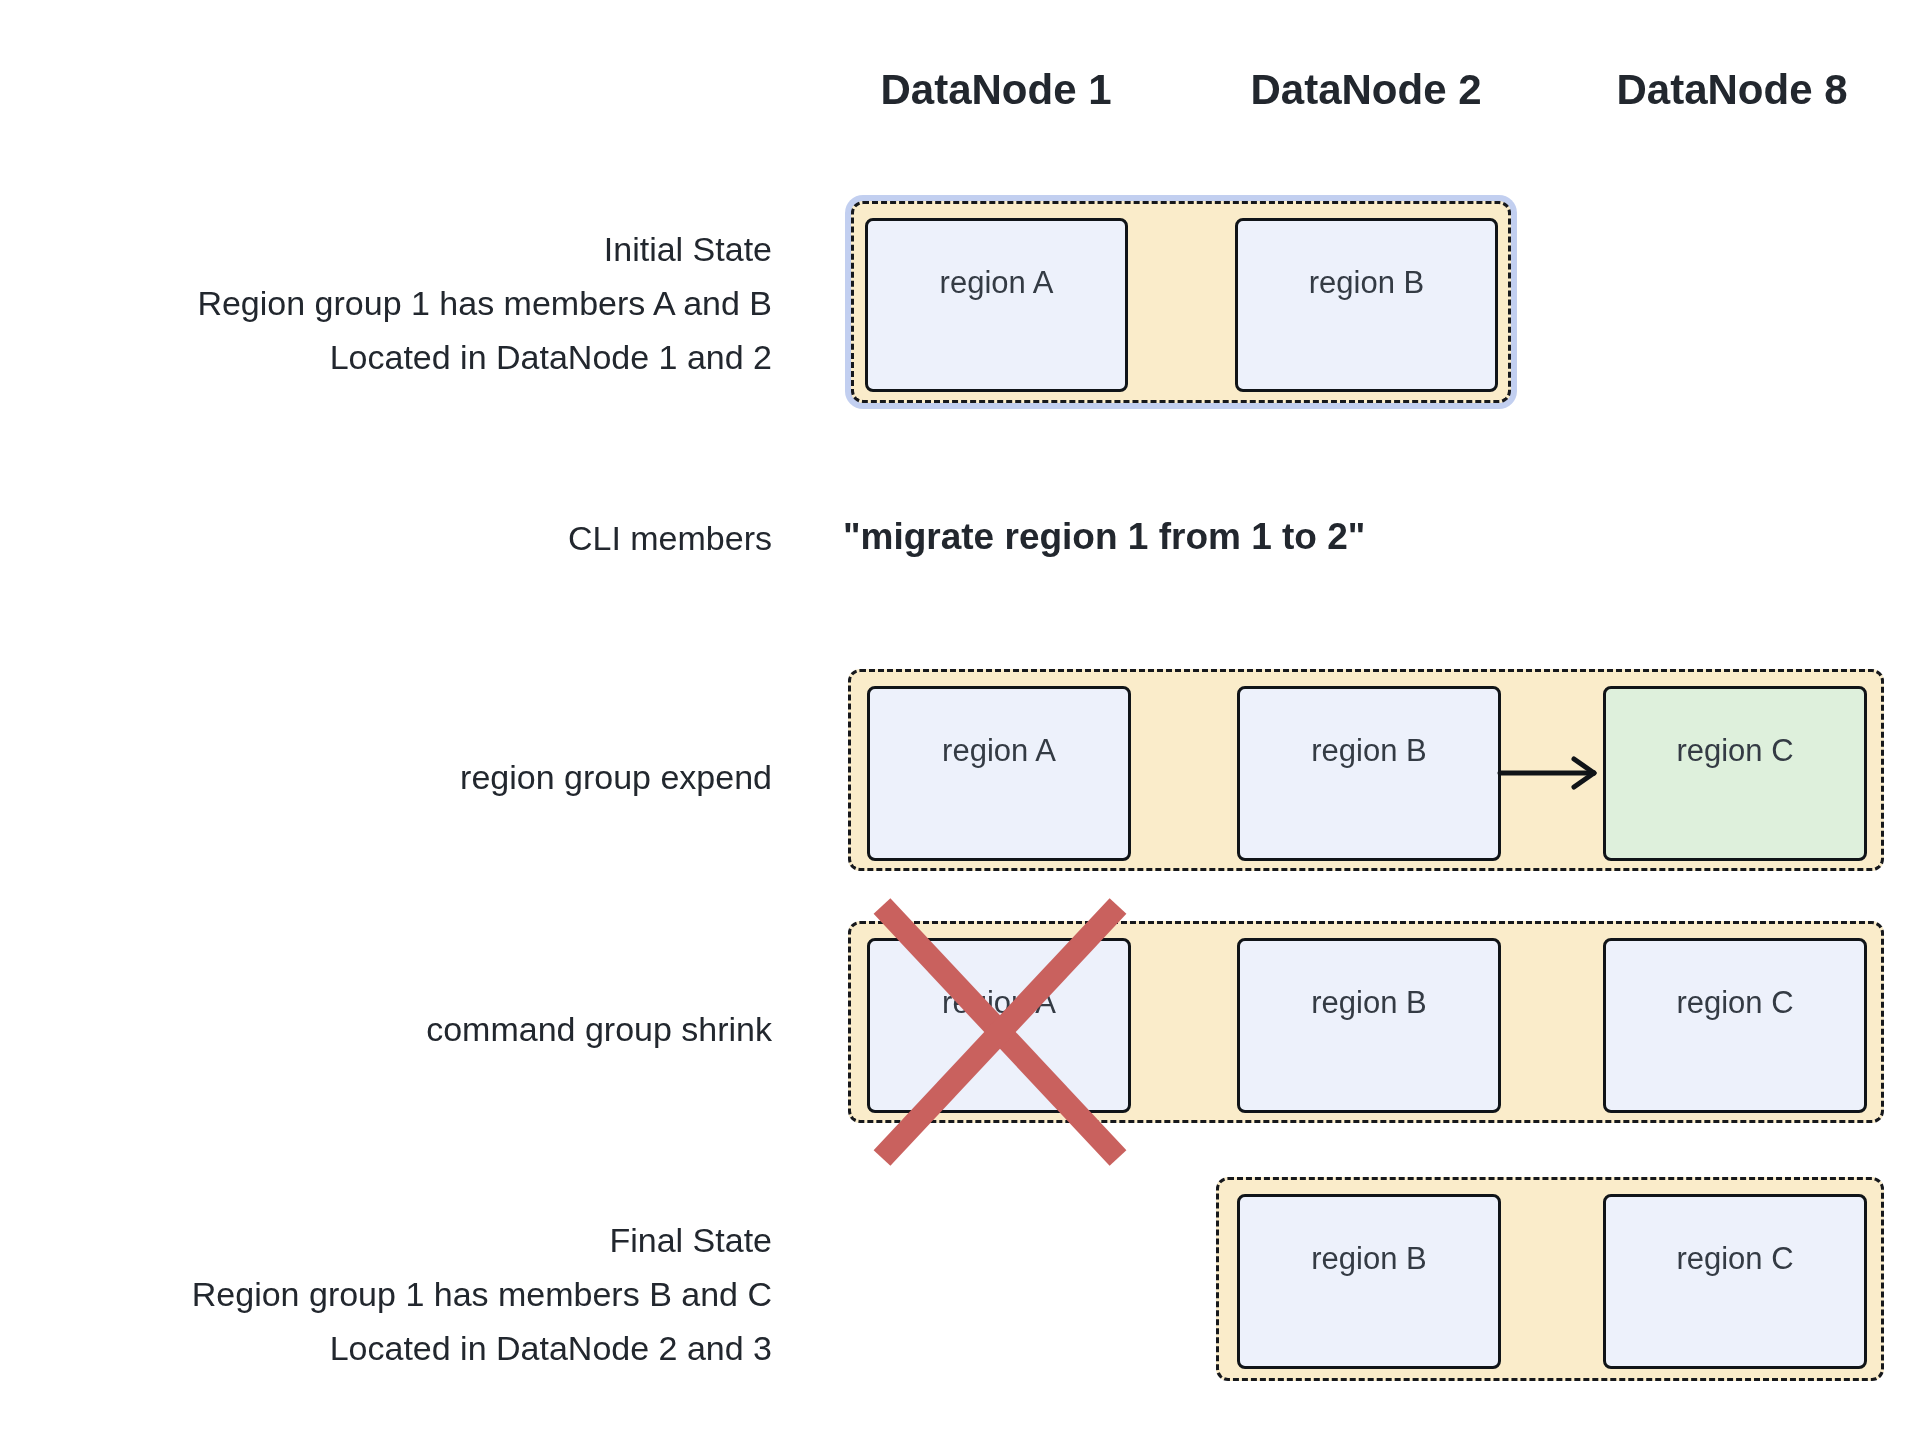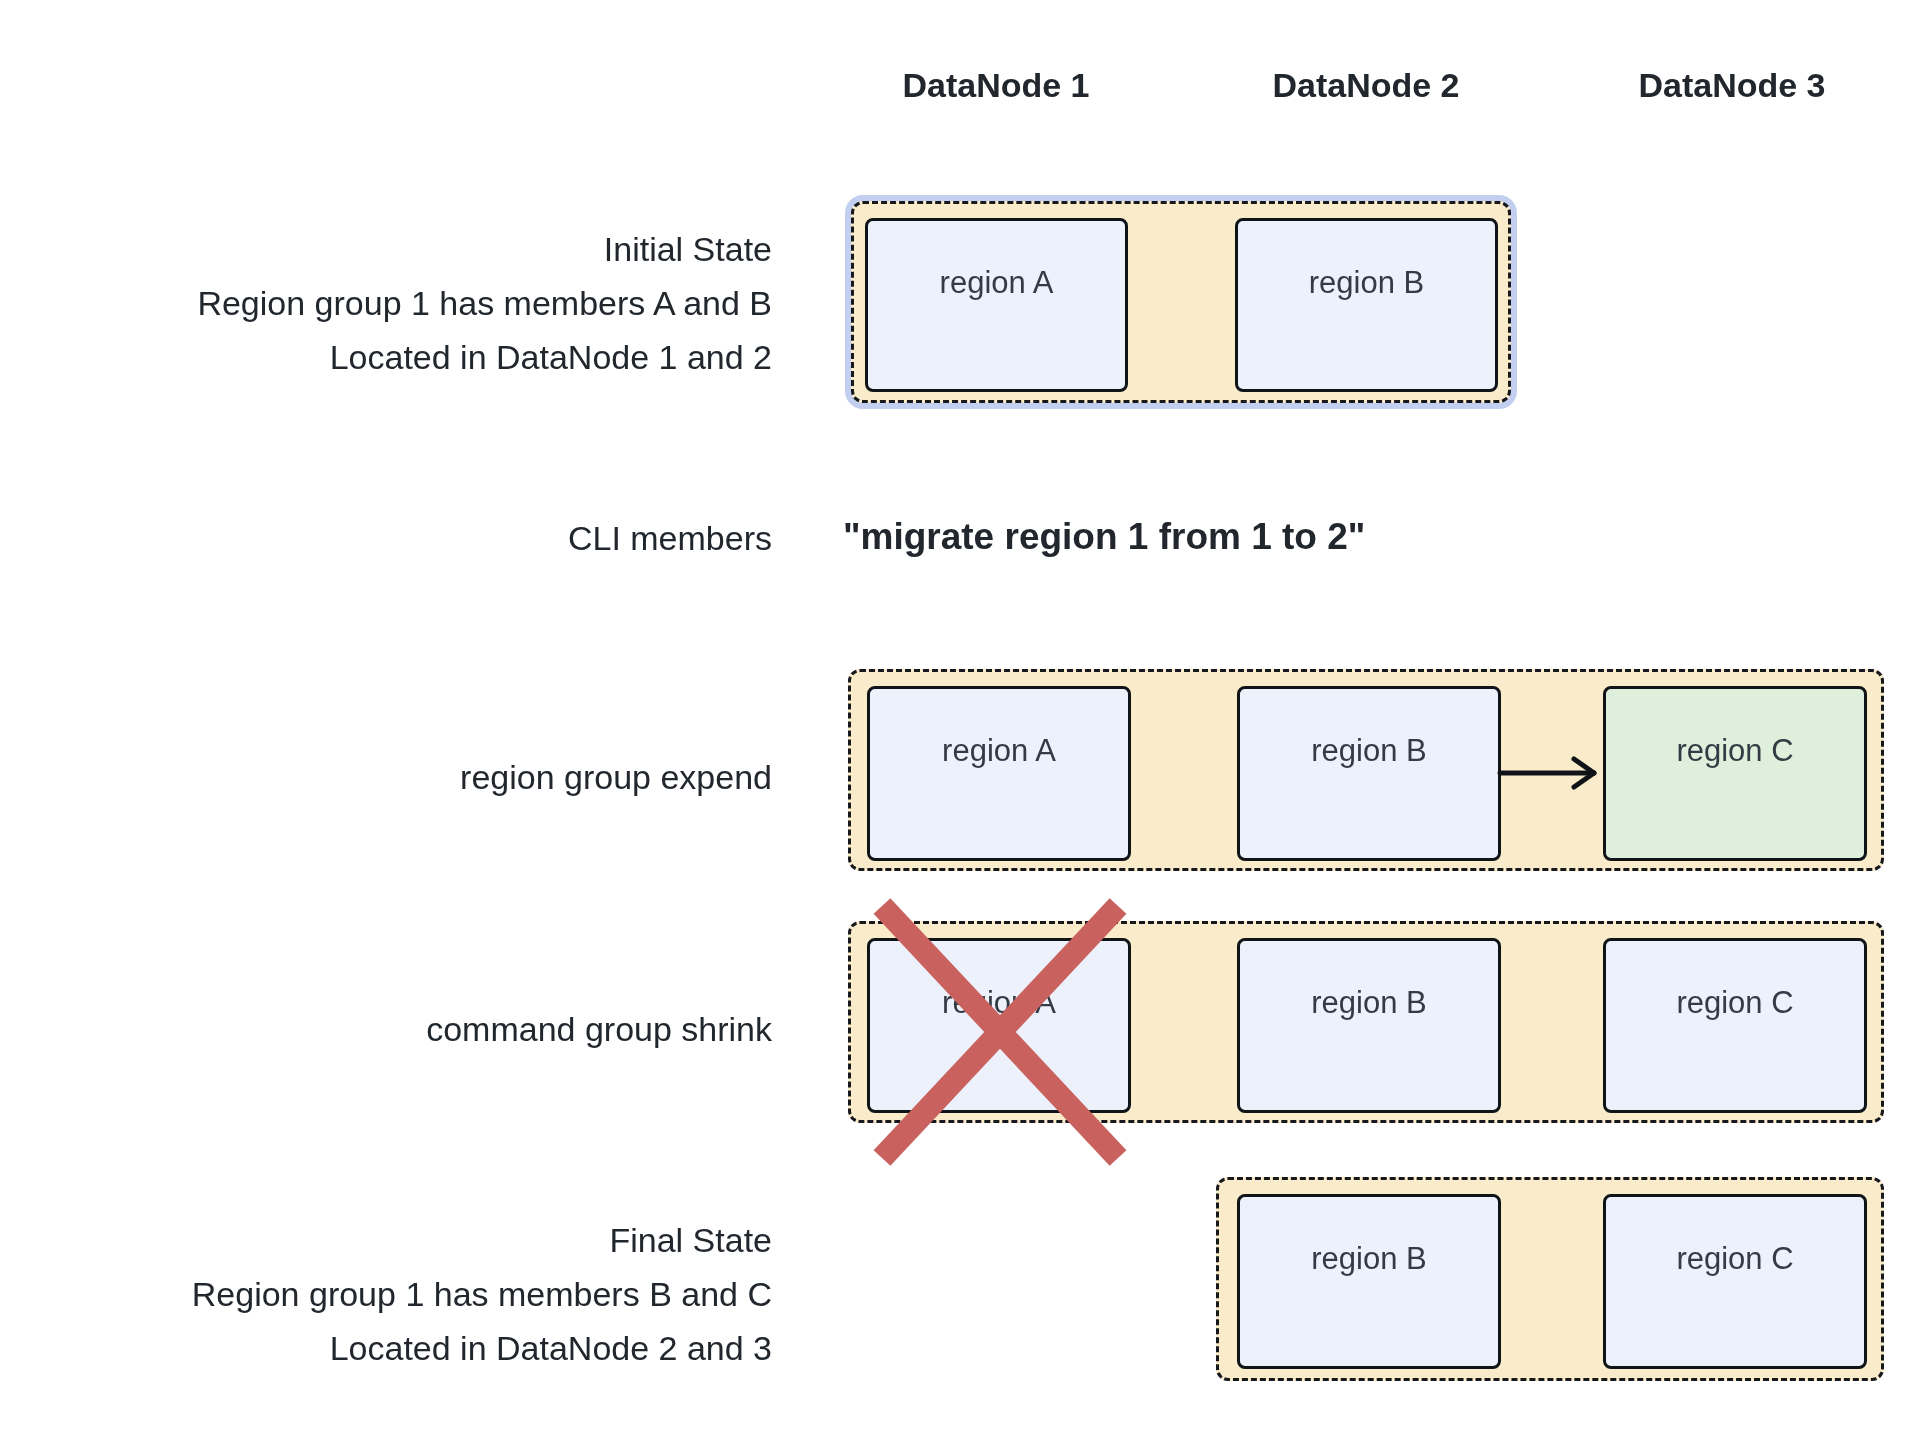--- a/index.html
+++ b/index.html
@@ -5,21 +5,21 @@
   html,body { margin:0; padding:0; background:#ffffff; }
   .canvas {
     position:relative;
     width:1930px; height:1438px;
     background:#ffffff;
     font-family:"Liberation Sans", sans-serif;
     overflow:hidden;
   }
   .colheader {
     position:absolute; top:66px; width:320px;
-    text-align:center; font-weight:bold; font-size:34px;
+    text-align:center; font-weight:bold; font-size:42px;
     color:#22272e; white-space:nowrap;
   }
   .rowlabel {
     position:absolute; right:1158px; text-align:right;
     font-size:34px; line-height:54px; color:#22272e; white-space:nowrap;
   }
   .bold { font-weight:normal; }
   .cli-cmd {
     position:absolute; left:843px; top:509px;
     font-weight:bold; font-size:37px; line-height:56px;
@@ -44,21 +44,21 @@
   .node.green { background:#def0dc; }
   .overlay { position:absolute; pointer-events:none; }
 </style>
 </head>
 <body>
 
 <div class="canvas">
 
   <div class="colheader" style="left:836px">DataNode 1</div>
   <div class="colheader" style="left:1206px">DataNode 2</div>
-  <div class="colheader" style="left:1572px">DataNode 3</div>
+  <div class="colheader" style="left:1572px">DataNode 8</div>
 
   <div class="rowlabel" style="top:222px">
     <div class="bold">Initial State</div>
     <div>Region group 1 has members A and B</div>
     <div>Located in DataNode 1 and 2</div>
   </div>
 
   <div class="group selected" style="left:851px; top:201px; width:660px; height:202px;">
     <div class="node" style="left:11px; top:14px; width:263px; height:174px;">
       <span class="lbl">region A</span>

